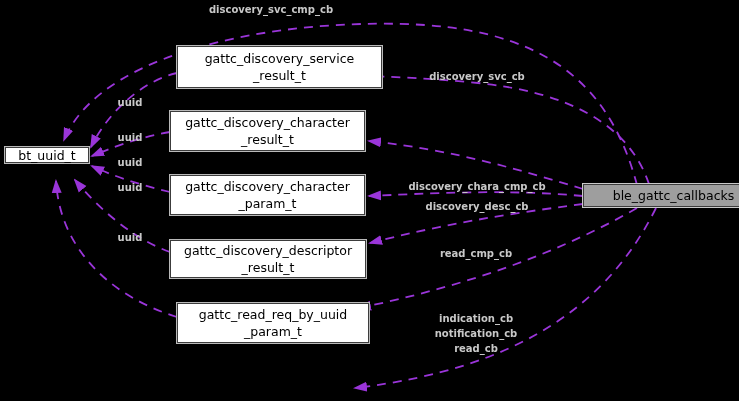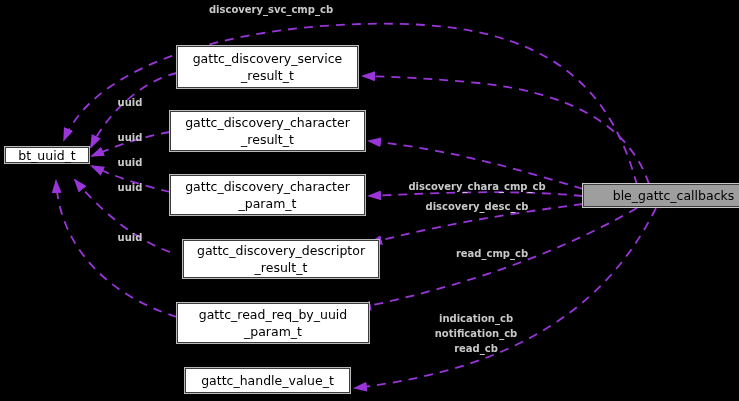--- a/index.html
+++ b/index.html
@@ -74,57 +74,55 @@
       <path d="M 170 192 C 140 185 113 176 92 166" marker-end="url(#arrow)"></path>
       <path d="M 170 252 C 133 239 98 208 75 180" marker-end="url(#arrow)"></path>
       <path d="M 177 317 C 112 297 60 250 56 181" marker-end="url(#arrow)"></path>
     </g>
   </svg>
 
   <div class="node" style="left:5px; top:147px; width:84px; height:16px;">
     <span>bt_uuid_t</span>
   </div>
 
-  <div class="node" style="left:177px; top:46px; width:181px; height:42px;">
+  <div class="node" style="left:177px; top:46px; width:205px; height:42px;">
     <span>gattc_discovery_service</span>
     <span>_result_t</span>
   </div>
 
   <div class="node" style="left:170px; top:111px; width:195px; height:40px;">
     <span>gattc_discovery_character</span>
     <span>_result_t</span>
   </div>
 
   <div class="node" style="left:170px; top:175px; width:195px; height:40px;">
     <span>gattc_discovery_character</span>
     <span>_param_t</span>
   </div>
 
-  <div class="node" style="left:170px; top:240px; width:196px; height:38px;margin-left:13px;">
+  <div class="node" style="left:170px; top:240px; width:196px; height:38px;">
     <span>gattc_discovery_descriptor</span>
     <span>_result_t</span>
   </div>
 
   <div class="node" style="left:177px; top:303px; width:192px; height:40px;">
     <span>gattc_read_req_by_uuid</span>
     <span>_param_t</span>
   </div>
 
-  <div class="node" style="left:185px; top:368px; width:165px; height:25px;">
-    <span>gattc_handle_value_t</span>
-  </div>
 
   <div class="node highlight" style="left:583px; top:184px; width:181px; height:23px;">
     <span>ble_gattc_callbacks</span>
   </div>
 
   <div class="edge-label" style="left:271px; top:3px;">discovery_svc_cmp_cb</div>
+  <div class="edge-label" style="left:477px; top:70px;">discovery_svc_cb</div>
   <div class="edge-label" style="left:477px; top:200px;">discovery_desc_cb</div>
   <div class="edge-label" style="left:477px; top:180px;">discovery_chara_cmp_cb</div>
-  <div class="edge-label" style="left:492px; top:247px;">read_cmp_cb</div>
+  <div class="edge-label" style="left:476px; top:247px;">read_cmp_cb</div>
   <div class="edge-label" style="left:476px; top:312px;">indication_cb</div>
   <div class="edge-label" style="left:476px; top:327px;text-align:right;">notification_cb</div>
   <div class="edge-label" style="left:476px; top:342px;">read_cb</div>
   <div class="edge-label" style="left:130px; top:96px;">uuid</div>
   <div class="edge-label" style="left:130px; top:131px;">uuid</div>
   <div class="edge-label" style="left:130px; top:156px;">uuid</div>
   <div class="edge-label" style="left:130px; top:181px;">uuid</div>
   <div class="edge-label" style="left:130px; top:231px;">uuid</div>
 
 </div>

